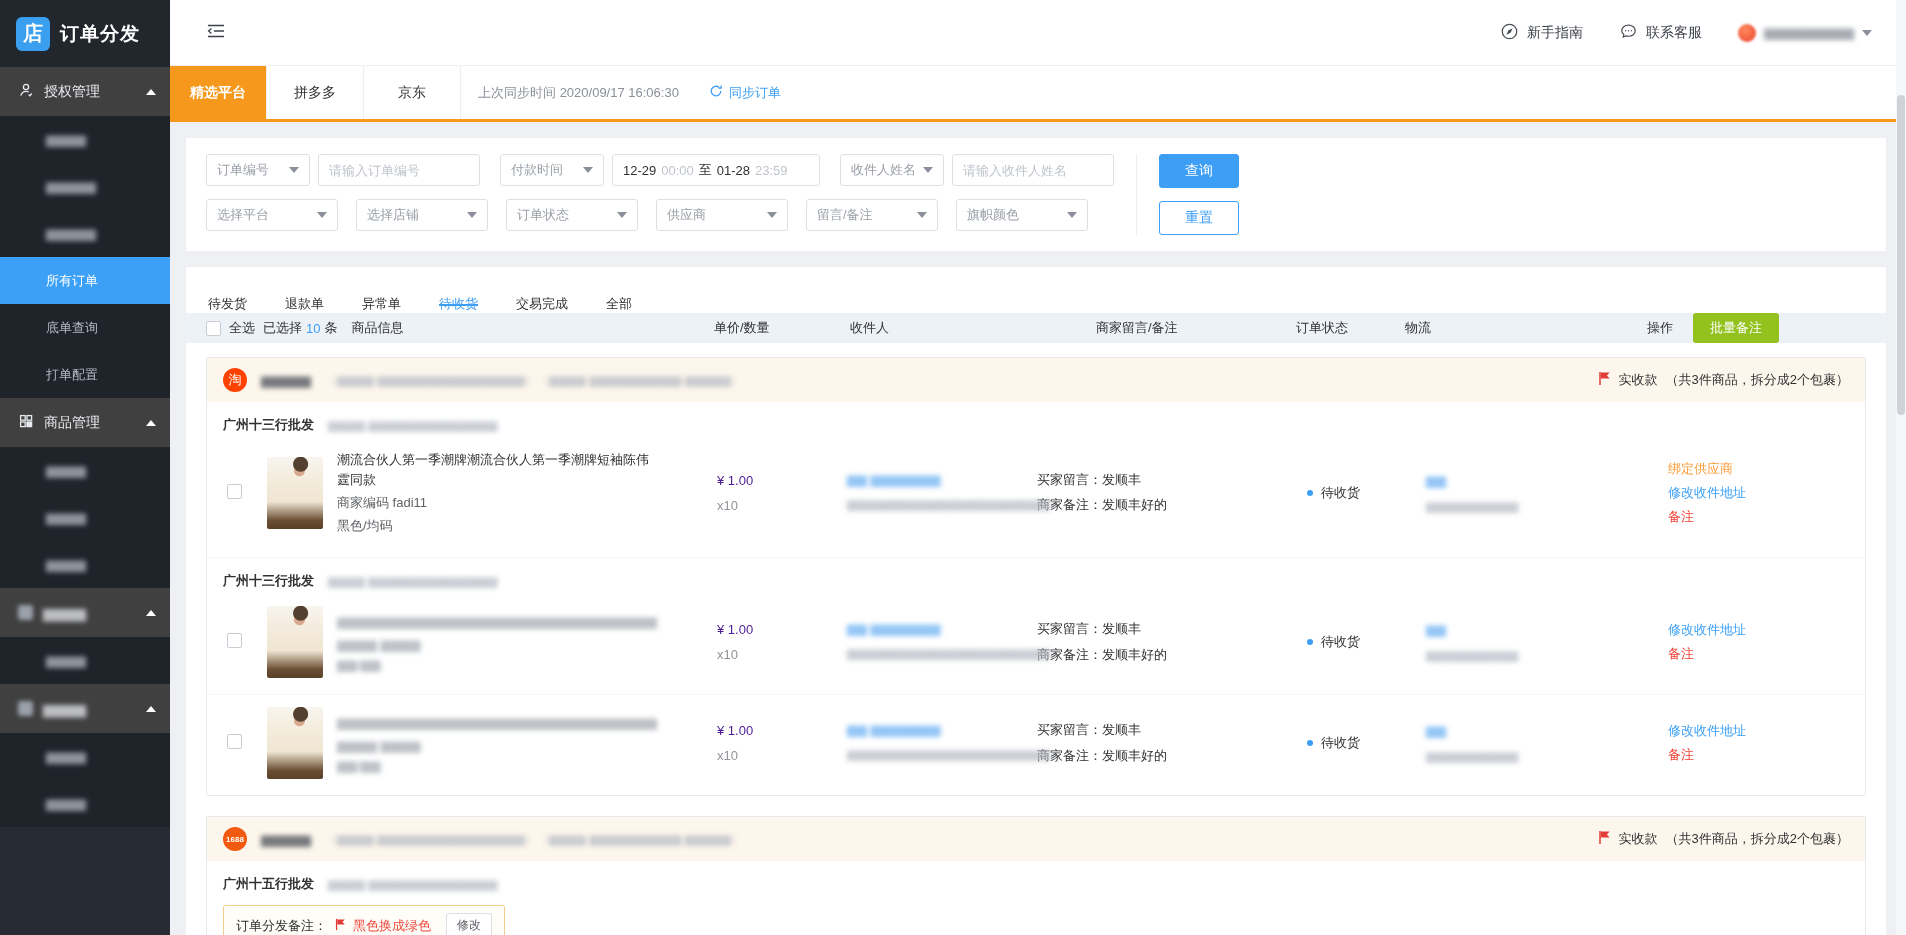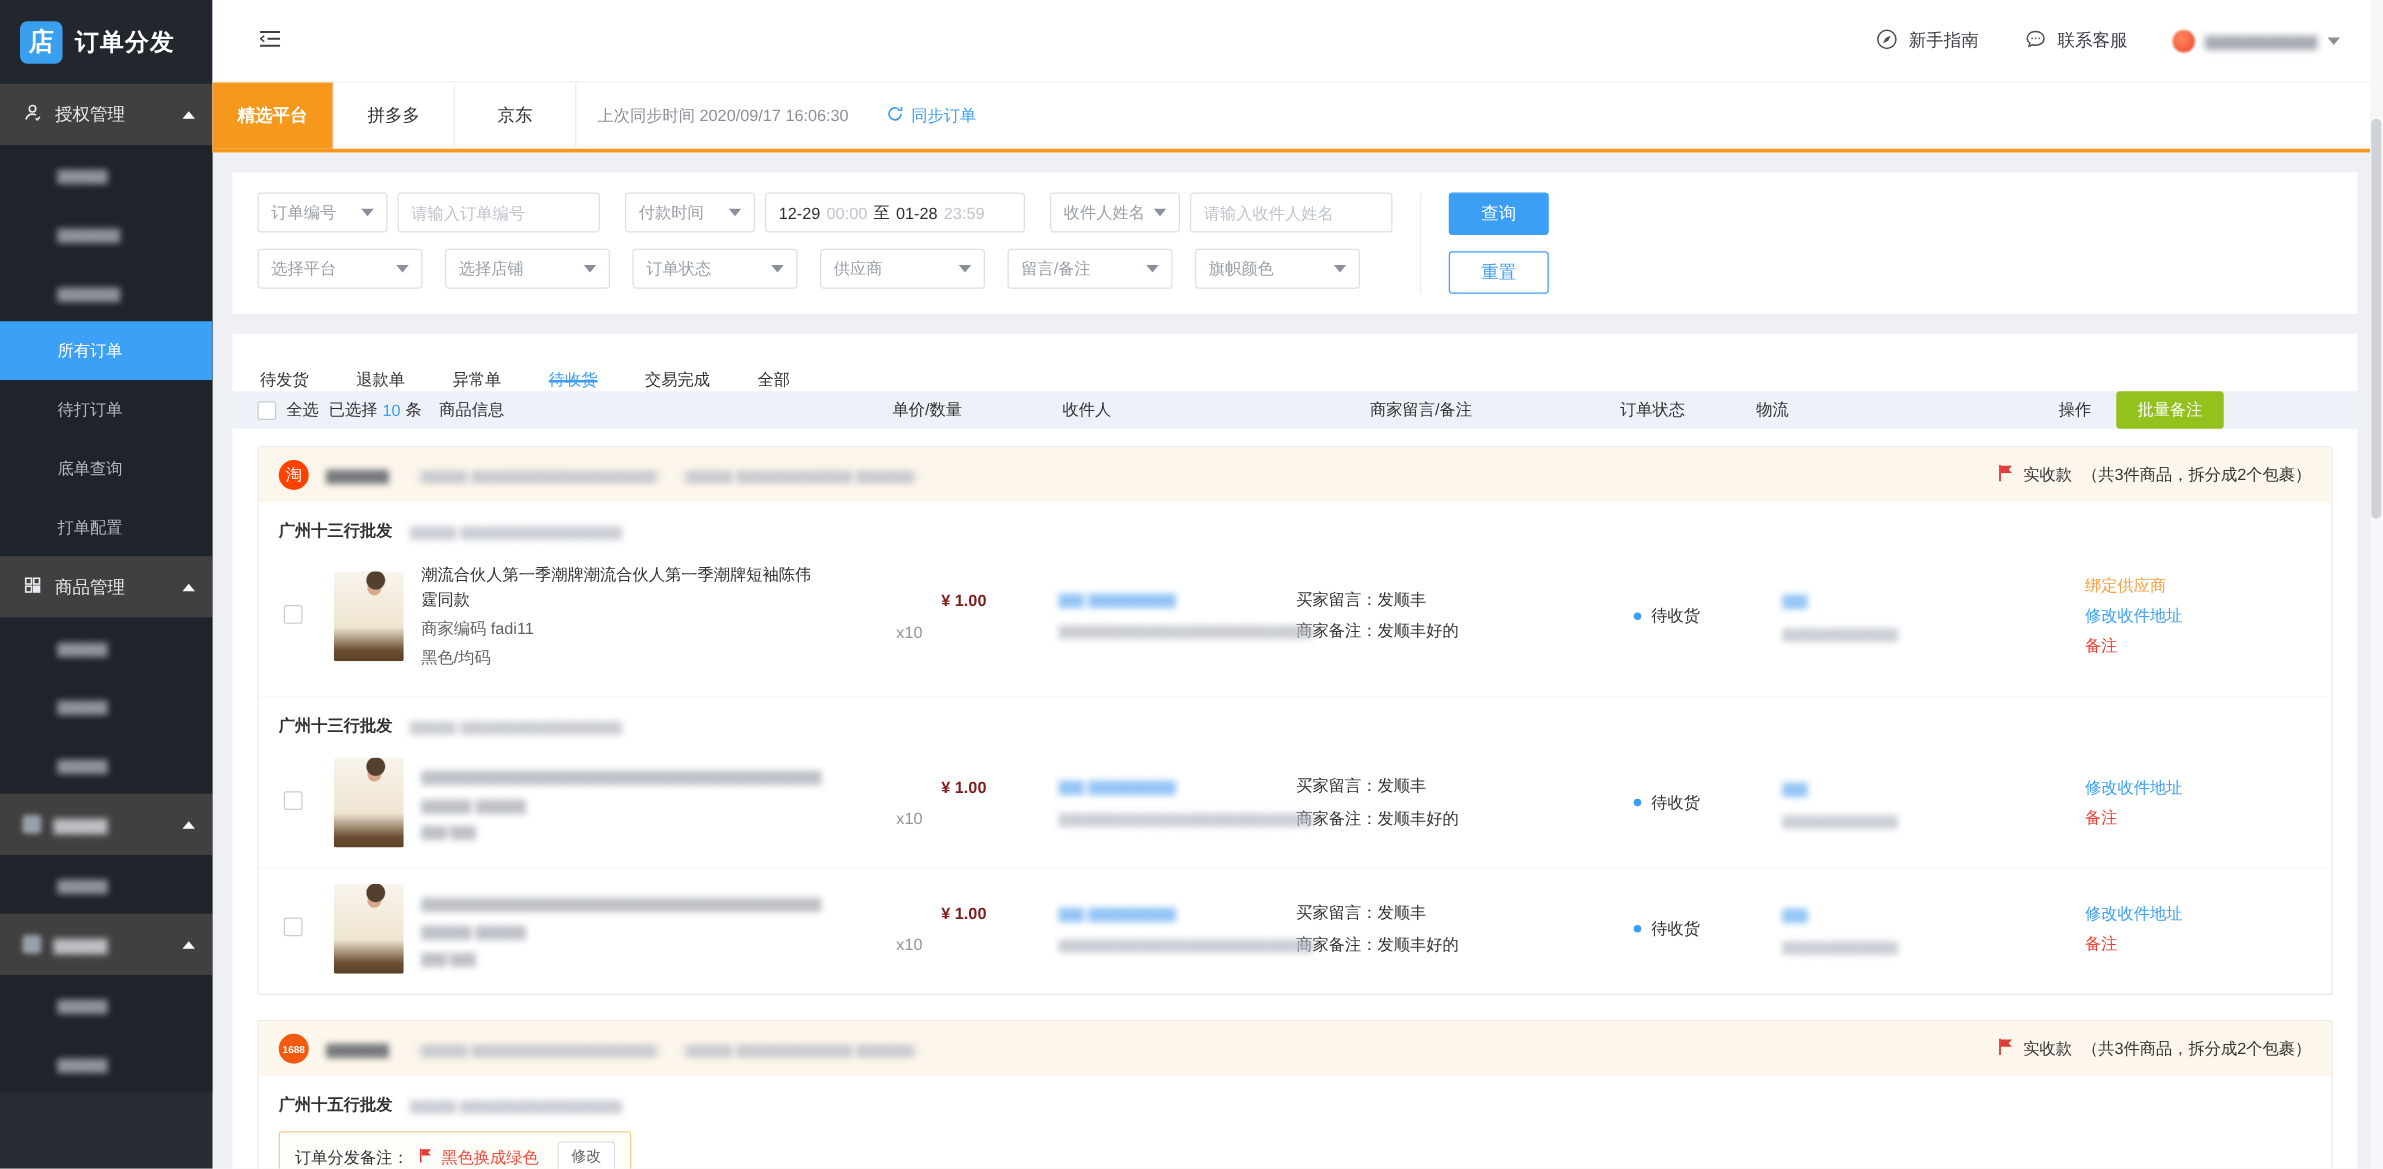--- a/index.html
+++ b/index.html
@@ -103,21 +103,21 @@
   .pimg { width:56px; height:72px; border-radius:2px; }
   .pimg.cream { background:
       radial-gradient(circle at 60% 10%, #54402f 0 7px, rgba(0,0,0,0) 8px),
       radial-gradient(circle at 58% 19%, #d8a98e 0 5px, rgba(0,0,0,0) 6px),
       linear-gradient(180deg,#f8f5ef 0%,#f4ecdd 30%,#efe5d2 62%,#6b4f35 88%,#584026 100%); }
   .c-info { width:360px; padding-right:40px; flex-shrink:0; }
   .ptitle { color:#303133; line-height:1.5; }
   .pcode, .pvariant { color:#606266; margin-top:5px; }
   .tblur { color:#a8adb5; }
   .c-price { width:150px; padding-left:20px; flex-shrink:0; }
-  .pprice { font-weight:bold; color:#7f1d1d;margin-left:36px; }
+  .pprice { font-weight:normal; color:#4c1d95; }
   .pqty { color:#909399; margin-top:10px; }
   .c-recip { width:190px; padding-right:10px; flex-shrink:0; }
   .rname { color:#6fb2f2; }
   .raddr { color:#b9bec7; font-size:12px; margin-top:9px; line-height:1.45; }
   .c-msg { width:270px; flex-shrink:0; line-height:1.4; }
   .c-msg div + div { margin-top:7px; }
   .c-status { width:105px; flex-shrink:0; display:flex; align-items:center; color:#303133; }
   .dot { width:6px; height:6px; border-radius:50%; background:#3d9ef5; margin-right:8px; flex-shrink:0; }
   .c-logi { width:250px; padding-left:14px; flex-shrink:0; }
   .lname { color:#6fb2f2; }
@@ -159,23 +159,20 @@
           <span class="blur">▆▆▆▆▆</span>
         </div>
       <div class="nav-item">
           <span class="blur">▆▆▆▆▆</span>
         </div>
     </div>
 
     <div class="nav-items">
       <div class="nav-item active">
           <span>所有订单</span>
-        </div>
-      <div class="nav-item">
-          <span>待打订单</span>
         </div>
       <div class="nav-item">
           <span>底单查询</span>
         </div>
       <div class="nav-item">
           <span>打单配置</span>
         </div>
     </div>
 
     <div class="nav-header">

